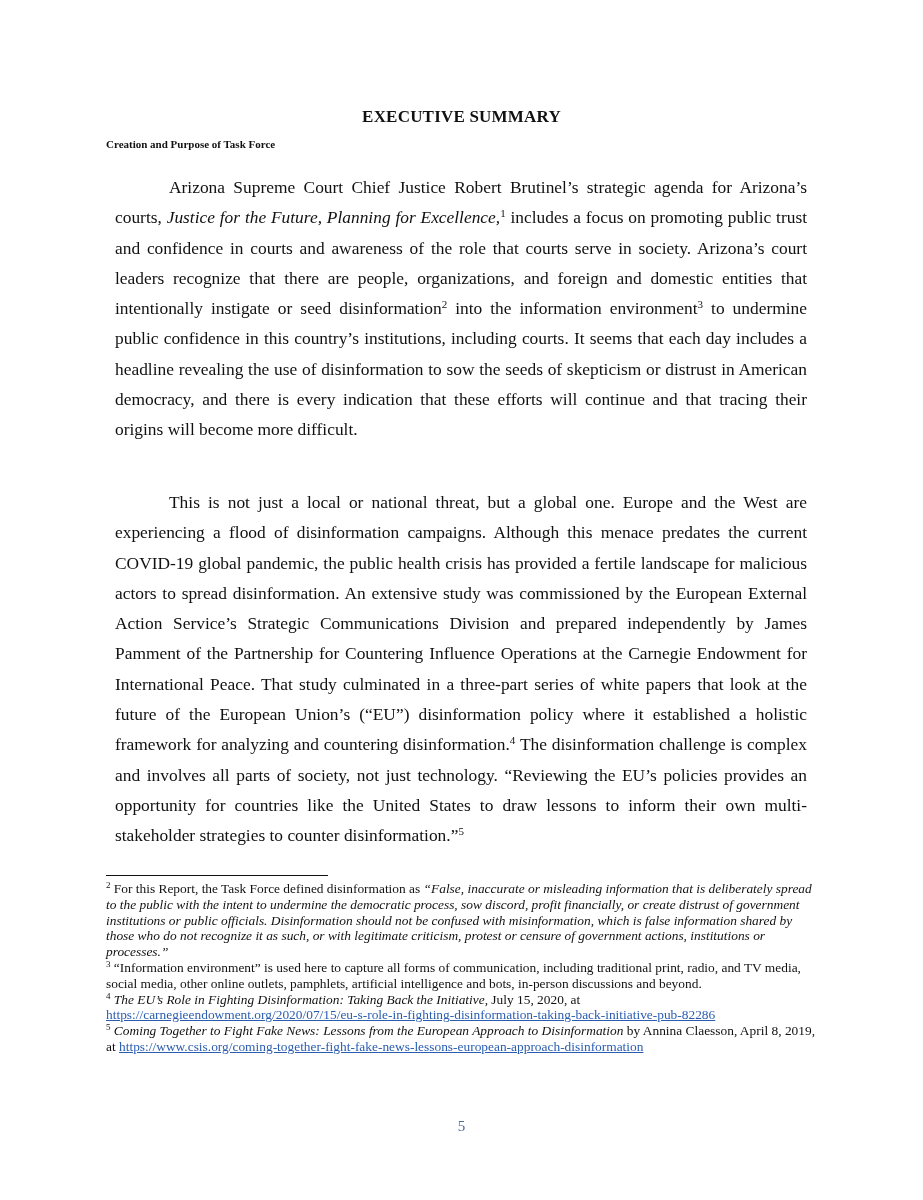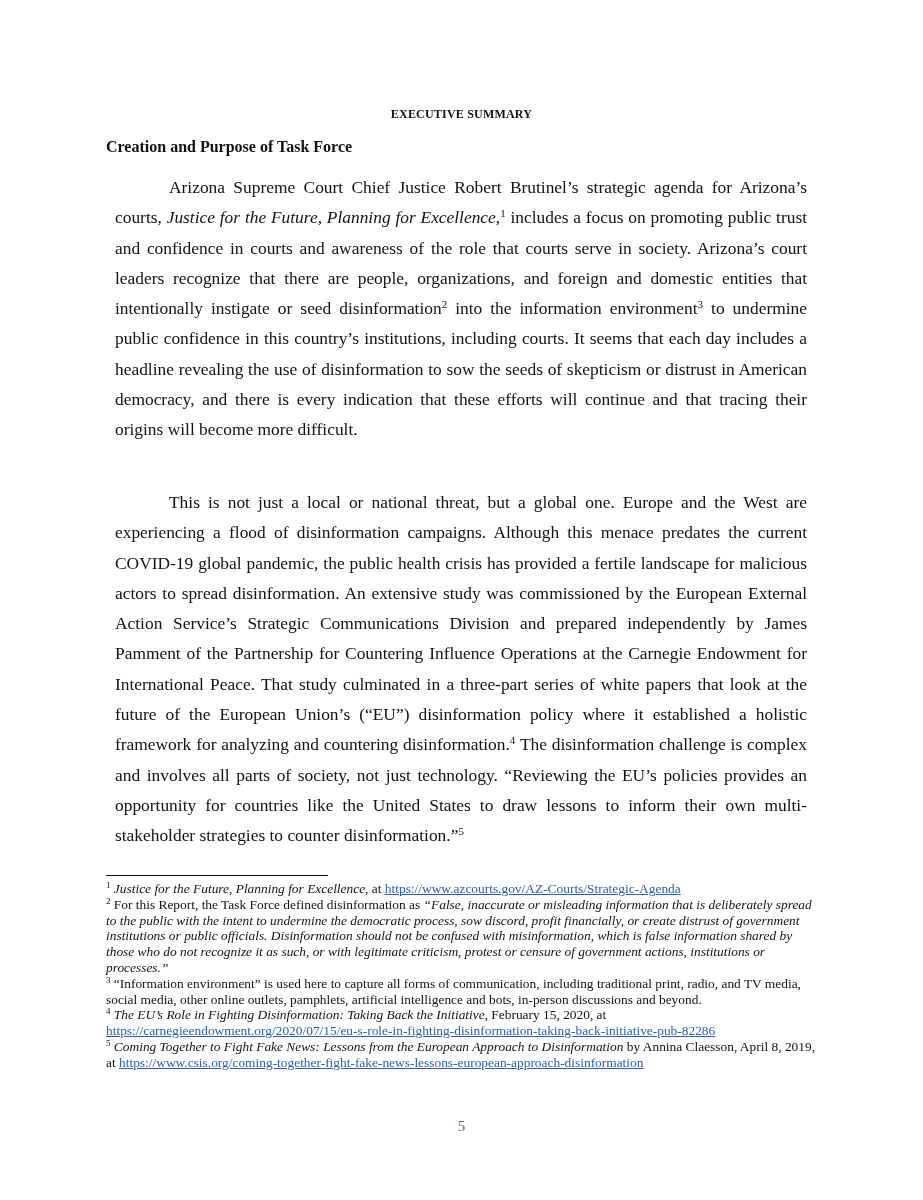--- a/index.html
+++ b/index.html
@@ -3,26 +3,26 @@
   <meta charset="utf-8">
   <style>
     html, body { margin: 0; padding: 0; background: #ffffff; }
     body {
       width: 923px; height: 1200px; position: relative; overflow: hidden;
       font-family: "Liberation Serif", "DejaVu Serif", serif; color: #111;
     }
     .page { position: absolute; left: 0; top: 0; width: 923px; height: 1200px; }
     .title {
       position: absolute; left: 0; width: 923px; top: 107px;
-      text-align: center; font-weight: bold; font-size: 12px;
+      text-align: center; font-weight: bold; font-size: 17px;
       letter-spacing: 0.2px;
     }
     .heading {
       position: absolute; left: 106px; top: 138px;
-      font-weight: bold; font-size: 16px;
+      font-weight: bold; font-size: 11px;
     }
     .body {
       position: absolute; left: 106px; width: 710px;
       font-size: 17.4px; line-height: 30.3px; text-align: justify;
       text-align-last: left;
     }
     .p1 { top: 163px; }
     .p2 { top: 478px; }
     .body p { margin: 9px; text-indent: 54px; }
     sup { font-size: 11px; line-height: 0; vertical-align: 6px; }
@@ -55,22 +55,21 @@
     <p><span>Arizona Supreme Court Chief Justice Robert Brutinel’s strategic agenda for Arizona’s courts, </span><i>Justice for the Future, Planning for Excellence,</i><sup>1</sup><span> includes a focus on promoting public trust and confidence in courts and awareness of the role that courts serve in society. Arizona’s court leaders recognize that there are people, organizations, and foreign and domestic entities that intentionally instigate or seed disinformation</span><sup>2</sup><span> into the information environment</span><sup>3</sup><span> to undermine public confidence in this country’s institutions, including courts. It seems that each day includes a headline revealing the use of disinformation to sow the seeds of skepticism or distrust in American democracy, and there is every indication that these efforts will continue and that tracing their origins will become more difficult.</span></p>
   </div>
 
   <div class="body p2">
     <p><span>This is not just a local or national threat, but a global one. Europe and the West are experiencing a flood of disinformation campaigns. Although this menace predates the current COVID-19 global pandemic, the public health crisis has provided a fertile landscape for malicious actors to spread disinformation. An extensive study was commissioned by the European External Action Service’s Strategic Communications Division and prepared independently by James Pamment of the Partnership for Countering Influence Operations at the Carnegie Endowment for International Peace. That study culminated in a three-part series of white papers that look at the future of the European Union’s (“EU”) disinformation policy where it established a holistic framework for analyzing and countering disinformation.</span><sup>4</sup><span> The disinformation challenge is complex and involves all parts of society, not just technology. “Reviewing the EU’s policies provides an opportunity for countries like the United States to draw lessons to inform their own multi-stakeholder strategies to counter disinformation.”</span><sup>5</sup></p>
   </div>
 
   <div class="rule"></div>
 
   <div class="footnotes">
-    <p class="fn"><sup>1</sup> <i>Justice for the Future, Planning for Excellence</i><span>, at </span><span class="link">https://www.azcourts.gov/AZ-Courts/Strategic-Agenda</span></p>
     <p class="fn"><sup>2</sup><span> For this Report, the Task Force defined disinformation as </span><i>“False, inaccurate or misleading information that is deliberately spread to the public with the intent to undermine the democratic process, sow discord, profit financially, or create distrust of government institutions or public officials. Disinformation should not be confused with misinformation, which is false information shared by those who do not recognize it as such, or with legitimate criticism, protest or censure of government actions, institutions or processes.”</i></p>
     <p class="fn"><sup>3</sup><span> “Information environment” is used here to capture all forms of communication, including traditional print, radio, and TV media, social media, other online outlets, pamphlets, artificial intelligence and bots, in-person discussions and beyond.</span></p>
-    <p class="fn"><sup>4</sup> <i>The EU’s Role in Fighting Disinformation: Taking Back the Initiative</i><span>, February 15, 2020, at </span><span class="link">https://carnegieendowment.org/2020/07/15/eu-s-role-in-fighting-disinformation-taking-back-initiative-pub-82286</span></p>
+    <p class="fn"><sup>4</sup> <i>The EU’s Role in Fighting Disinformation: Taking Back the Initiative</i><span>, July 15, 2020, at </span><span class="link">https://carnegieendowment.org/2020/07/15/eu-s-role-in-fighting-disinformation-taking-back-initiative-pub-82286</span></p>
     <p class="fn"><sup>5</sup> <i>Coming Together to Fight Fake News: Lessons from the European Approach to Disinformation</i><span> by Annina Claesson, April 8, 2019, at </span><span class="link">https://www.csis.org/coming-together-fight-fake-news-lessons-european-approach-disinformation</span></p>
   </div>
 
   <div class="page-num">5</div>
 
 </div>
 
 </body></html>

